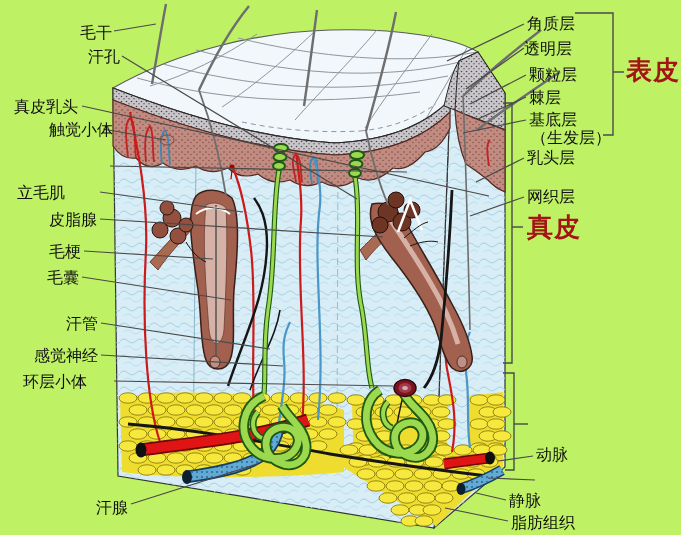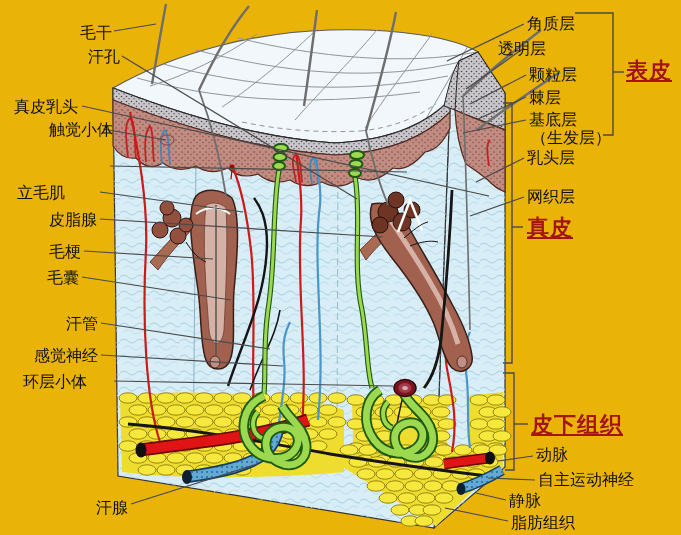--- a/index.html
+++ b/index.html
@@ -1,21 +1,21 @@
 <!DOCTYPE html>
 <html><head>
 <meta charset="utf-8">
 <style>
   html,body{margin:0;padding:0;background:#fff;}
-  #stage{position:relative;width:681px;height:535px;background:#eab308;overflow:hidden;
+  #stage{position:relative;width:681px;height:535px;background:#bef264;overflow:hidden;
          font-family:"Liberation Serif","DejaVu Serif",serif;}
   #art{position:absolute;left:0;top:0;}
   .lbl{position:absolute;font-size:16px;line-height:18px;color:#101010;white-space:nowrap;}
-  .lbl-red{position:absolute;font-size:22px;line-height:24px;font-weight:bold;color:#a31515;
-           letter-spacing:1px;white-space:nowrap;text-decoration:underline;}
+  .lbl-red{position:absolute;font-size:26px;line-height:24px;font-weight:bold;color:#a31515;
+           letter-spacing:1px;white-space:nowrap;}
 </style>
 </head>
 <body>
 
 <div id="stage">
 
 <svg id="art" width="681" height="535" viewBox="0 0 681 535">
   <defs>
     <pattern id="dotsDark" width="5" height="5" patternUnits="userSpaceOnUse">
       <circle cx="1.5" cy="1.5" r="0.8" fill="#4a4448"></circle>
@@ -408,30 +408,28 @@
 <div class="lbl" style="right:616px;top:184px">立毛肌</div>
 <div class="lbl" style="right:584px;top:211px">皮脂腺</div>
 <div class="lbl" style="right:600px;top:243px">毛梗</div>
 <div class="lbl" style="right:602px;top:269px">毛囊</div>
 <div class="lbl" style="right:583px;top:315px">汗管</div>
 <div class="lbl" style="right:583px;top:347px">感觉神经</div>
 <div class="lbl" style="right:594px;top:373px">环层小体</div>
 <div class="lbl" style="right:553px;top:499px">汗腺</div>
 
 <div class="lbl" style="left:527px;top:15px">角质层</div>
-<div class="lbl" style="left:498px;top:40px">透明层</div>
+<div class="lbl" style="left:524px;top:40px">透明层</div>
 <div class="lbl" style="left:529px;top:66px">颗粒层</div>
 <div class="lbl" style="left:529px;top:89px">棘层</div>
 <div class="lbl" style="left:529px;top:111px">基底层</div>
 <div class="lbl" style="left:531px;top:129px">（生发层）</div>
 <div class="lbl" style="left:527px;top:149px">乳头层</div>
 <div class="lbl" style="left:527px;top:188px">网织层</div>
 
 <div class="lbl-red" style="left:626px;top:59px">表皮</div>
 <div class="lbl-red" style="left:527px;top:216px">真皮</div>
-<div class="lbl-red" style="left:531px;top:413px">皮下组织</div>
 
 <div class="lbl" style="left:536px;top:446px">动脉</div>
-<div class="lbl" style="left:538px;top:471px">自主运动神经</div>
 <div class="lbl" style="left:509px;top:492px">静脉</div>
 <div class="lbl" style="left:511px;top:514px">脂肪组织</div>
 
 </div>
 
 </body></html>

